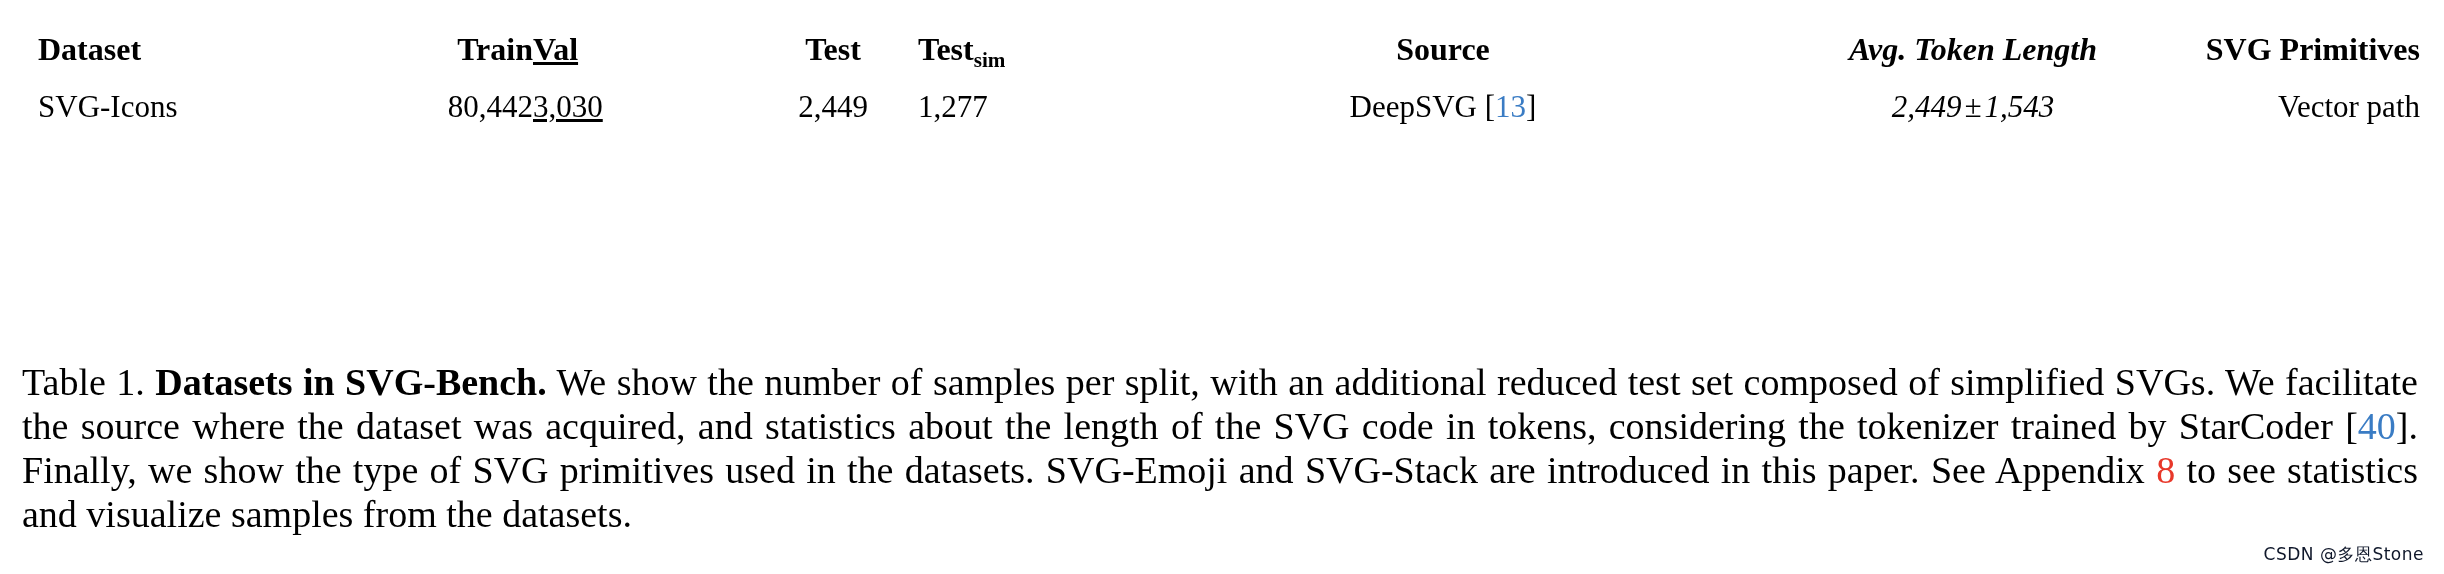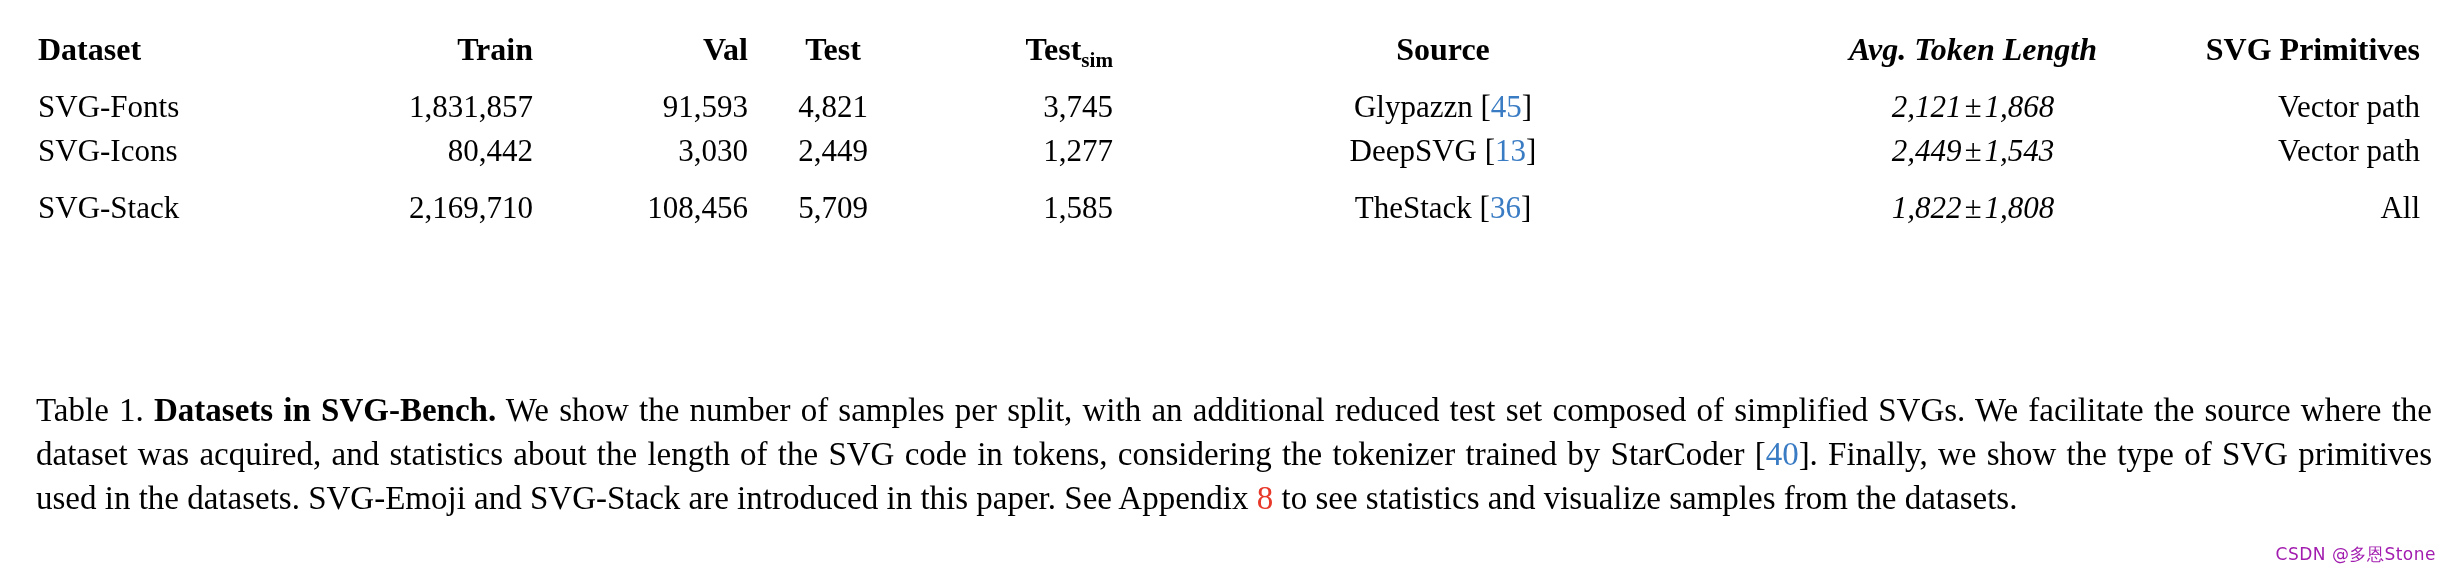--- a/index.html
+++ b/index.html
@@ -80,23 +80,23 @@
 
   thead th {
     font-weight: bold;
     font-size: 32px;
     padding-top: 9px;
     padding-bottom: 11px;
   }
 
   .c-dataset  { width: 250px; text-align: left;   padding-left: 10px !important; }
   .c-train    { width: 255px; text-align: right; }
-  .c-val      { width: 215px; text-align: right; }
+  .c-val      { width: 215px; text-align: left; text-decoration: underline; }
   .c-test     { width: 170px; text-align: center; }
-  .c-testsim  { width: 195px; text-align: right; }
+  .c-testsim  { width: 195px; text-align: left; }
   .c-source   { width: 660px; text-align: center; font-family: Liberation Serif, serif; }
   .c-tokens   { width: 400px; text-align: center; font-style: italic; }
   .c-prims    { width: 247px; text-align: right; }
 
   tbody td { font-size: 31px; }
 
   .sub {
     font-size: 0.66em;
     vertical-align: sub;
     line-height: 0;
@@ -107,39 +107,38 @@
   }
   .cite-red {
     color: #e8382a;
   }
 
   .pm { padding: 0 3px; }
 
   
   .caption {
     position: absolute;
-    left: 36px;
+    left: 22px;
     top: 360px;
     width: 2396px;
-    font-size: 33px;
+    font-size: 38px;
     line-height: 44px;
     text-align: justify;
     text-justify: inter-word;
-    margin-top: 28px;
   }
   .caption b { font-weight: bold; }
 
   
   .watermark {
     position: absolute;
-    right: 8px;
+    right: 20px;
     bottom: 8px;
     font-family: "DejaVu Sans", "Liberation Sans", sans-serif;
     font-size: 17px;
-    color: #a21caf;
+    color: #0f172a;
     letter-spacing: 0.5px;
   }
 </style>
 </head>
 <body>
 
 <div class="page">
 
   <div class="table-wrap">
     <table class="dataset-table">
@@ -168,57 +167,37 @@
           <th class="c-tokens"><span>Avg. Token Length</span></th>
           <th class="c-prims"><span>SVG Primitives</span></th>
         </tr>
         <tr class="rule-mid">
           <td colspan="8"></td>
         </tr>
       </thead>
 
       <tbody>
 
-        <tr>
-          <td class="c-dataset">SVG-Fonts</td>
-          <td class="c-train">1,831,857</td>
-          <td class="c-val">91,593</td>
-          <td class="c-test">4,821</td>
-          <td class="c-testsim">3,745</td>
-          <td class="c-source"><span>Glypazzn</span> [<span class="cite">45</span>]</td>
-          <td class="c-tokens"><span>2,121</span><span class="pm">±</span><span>1,868</span></td>
-          <td class="c-prims">Vector path</td>
-        </tr>
 
         <tr>
           <td class="c-dataset">SVG-Icons</td>
           <td class="c-train">80,442</td>
           <td class="c-val">3,030</td>
           <td class="c-test">2,449</td>
           <td class="c-testsim">1,277</td>
           <td class="c-source"><span>DeepSVG</span> [<span class="cite">13</span>]</td>
           <td class="c-tokens"><span>2,449</span><span class="pm">±</span><span>1,543</span></td>
           <td class="c-prims">Vector path</td>
         </tr>
 
         <tr class="rule-dashed">
           <td colspan="8"></td>
         </tr>
 
 
-        <tr>
-          <td class="c-dataset">SVG-Stack</td>
-          <td class="c-train">2,169,710</td>
-          <td class="c-val">108,456</td>
-          <td class="c-test">5,709</td>
-          <td class="c-testsim">1,585</td>
-          <td class="c-source"><span>TheStack</span> [<span class="cite">36</span>]</td>
-          <td class="c-tokens"><span>1,822</span><span class="pm">±</span><span>1,808</span></td>
-          <td class="c-prims">All</td>
-        </tr>
 
         <tr class="rule-bottom">
           <td colspan="8"></td>
         </tr>
       </tbody>
     </table>
   </div>
 
   <div class="caption"><span>Table 1.</span> <b>Datasets in SVG-Bench.</b> <span>We show the number of samples per split, with an additional reduced test set composed of simplified SVGs. We facilitate the source where the dataset was acquired, and statistics about the length of the SVG code in tokens, considering the tokenizer trained by StarCoder [</span><span class="cite">40</span><span>]. Finally, we show the type of SVG primitives used in the datasets. SVG-Emoji and SVG-Stack are introduced in this paper. See Appendix </span><span class="cite-red">8</span><span> to see statistics and visualize samples from the datasets.</span></div>
 

